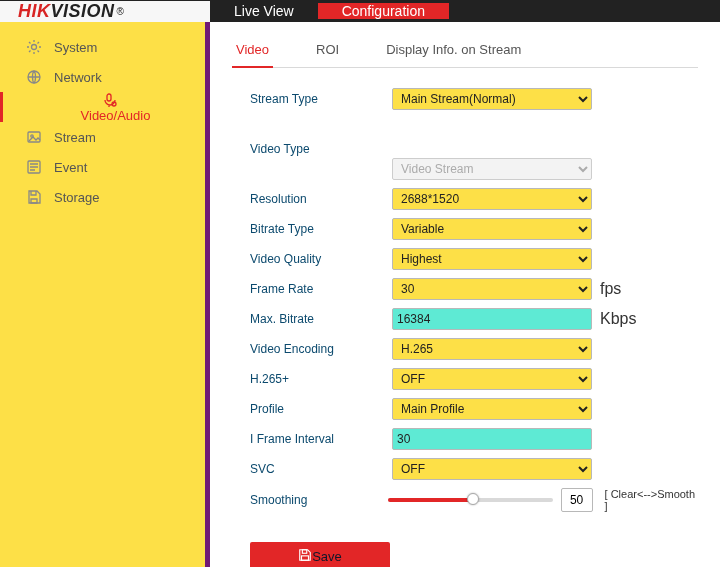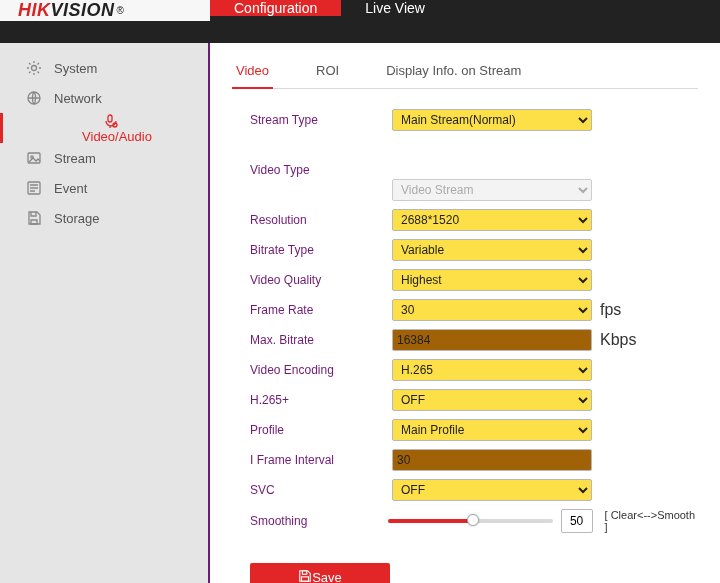--- a/index.html
+++ b/index.html
@@ -1,21 +1,21 @@
 <!DOCTYPE html>
 <html><head>
 <meta charset="utf-8">
 <style>
   * { box-sizing: border-box; margin: 0; padding: 0; font-family: Arial, Helvetica, sans-serif; }
   html, body { width: 720px; height: 583px; overflow: hidden; background: #fff; }
   .topbar {
     display: flex;
-    align-items: flex-start;
+    align-items: center;
     background: #222222;
-    height: 43px;
+    height: 22px;
     color: #fff;
     font-size: 14px;
   }
   .logo {
     width: 210px;
     display: flex;
     align-items: center;
     padding-left: 18px;
     background: #f7f7f7;
   }
@@ -26,22 +26,22 @@
     display: flex; align-items: center; justify-content: center;
     padding: 0 24px;
     cursor: pointer;
     color: #fff;
     font-size: 14px;
   }
   .toptab.active { background: #e22627; }
   .main { display: flex; height: calc(583px - 38px); }
   .sidebar {
     width: 210px;
-    background: #e5e5e5;
-    border-right: 2px solid #701a75;
+    background: #fde047;
+    border-right: 5px solid #701a75;
     padding-top: 10px;
   }
   .side-item {
     display: flex; align-items: center;
     height: 30px;
     padding-left: 26px;
     font-size: 13px;
     color: #555;
     cursor: pointer;
     position: relative;
@@ -81,36 +81,36 @@
     content:""; position:absolute; left:0; right:0; bottom:-1px;
     height:2px; background:#e22627;
   }
   .form-row {
     display: flex; align-items: center;
     margin-bottom: 8px;
     font-size: 12px;
   }
   .form-label {
     width: 160px;
-    color: #701a75;
+    color: #0c4a6e;
     font-size: 12px;
     padding-left: 18px;
   }
   .ctrl {
     width: 200px;
     height: 22px;
     font-size: 12px;
     border: 1px solid #b8b8b8;
     border-radius: 2px;
     background: #fde047;
     padding: 1px 4px;
     color: #222;
   }
   .ctrl:disabled { color: #888; background: #efefef; margin-top: 40px; }
-  input.ctrl { background:#a16207; }
+  input.ctrl { background:#5eead4; }
   .unit { margin-left: 8px; font-size: 16px; color:#333; }
   .slider-wrap { display:flex; align-items:center; }
   .slider {
     position: relative;
     width: 170px;
     height: 18px;
     cursor: pointer;
   }
   .slider-track {
     position: absolute; left: 0; right: 0; top: 7px;
@@ -127,36 +127,36 @@
   }
   .slider-value {
     width:32px; height:24px; font-size:12px; text-align:center;
     border:1px solid #b8b8b8; border-radius:2px; margin-left:8px;
   }
   .slider-legend { font-size:11px; color:#333; margin-left:12px; }
   .save-row { margin-top: 30px; padding-left:18px; }
   .save-btn {
     display:inline-flex; align-items:center; justify-content:center;
     width: 140px; height: 28px;
-    background:#e22627; color:#ffffff; border:none; border-radius:2px;
+    background:#e22627; color:#0f172a; border:none; border-radius:2px;
     font-size:13px; cursor:pointer;
   }
   .save-btn svg { width:14px; height:14px; }
 </style>
 </head>
 <body>
 
 <div class="topbar">
   <div class="logo">
     <span class="hik">HIK</span>
       <span class="vision">VISION</span>
       <span class="reg">®</span>
   </div>
+  <div class="toptab">Live View</div>
   <div class="toptab active">Configuration</div>
-  <div class="toptab">Live View</div>
 </div>
 
 <div class="main">
   <div class="sidebar">
 
     <div class="side-item">
       <span class="side-icon">
         <svg viewBox="0 0 16 16" fill="none" stroke="#888" stroke-width="1.3">
             <circle cx="8" cy="8" r="2.5"></circle>
             <path d="M8 1v2M8 13v2M1 8h2M13 8h2M3 3l1.5 1.5M11.5 11.5L13 13M3 13l1.5-1.5M11.5 4.5L13 3"></path>

